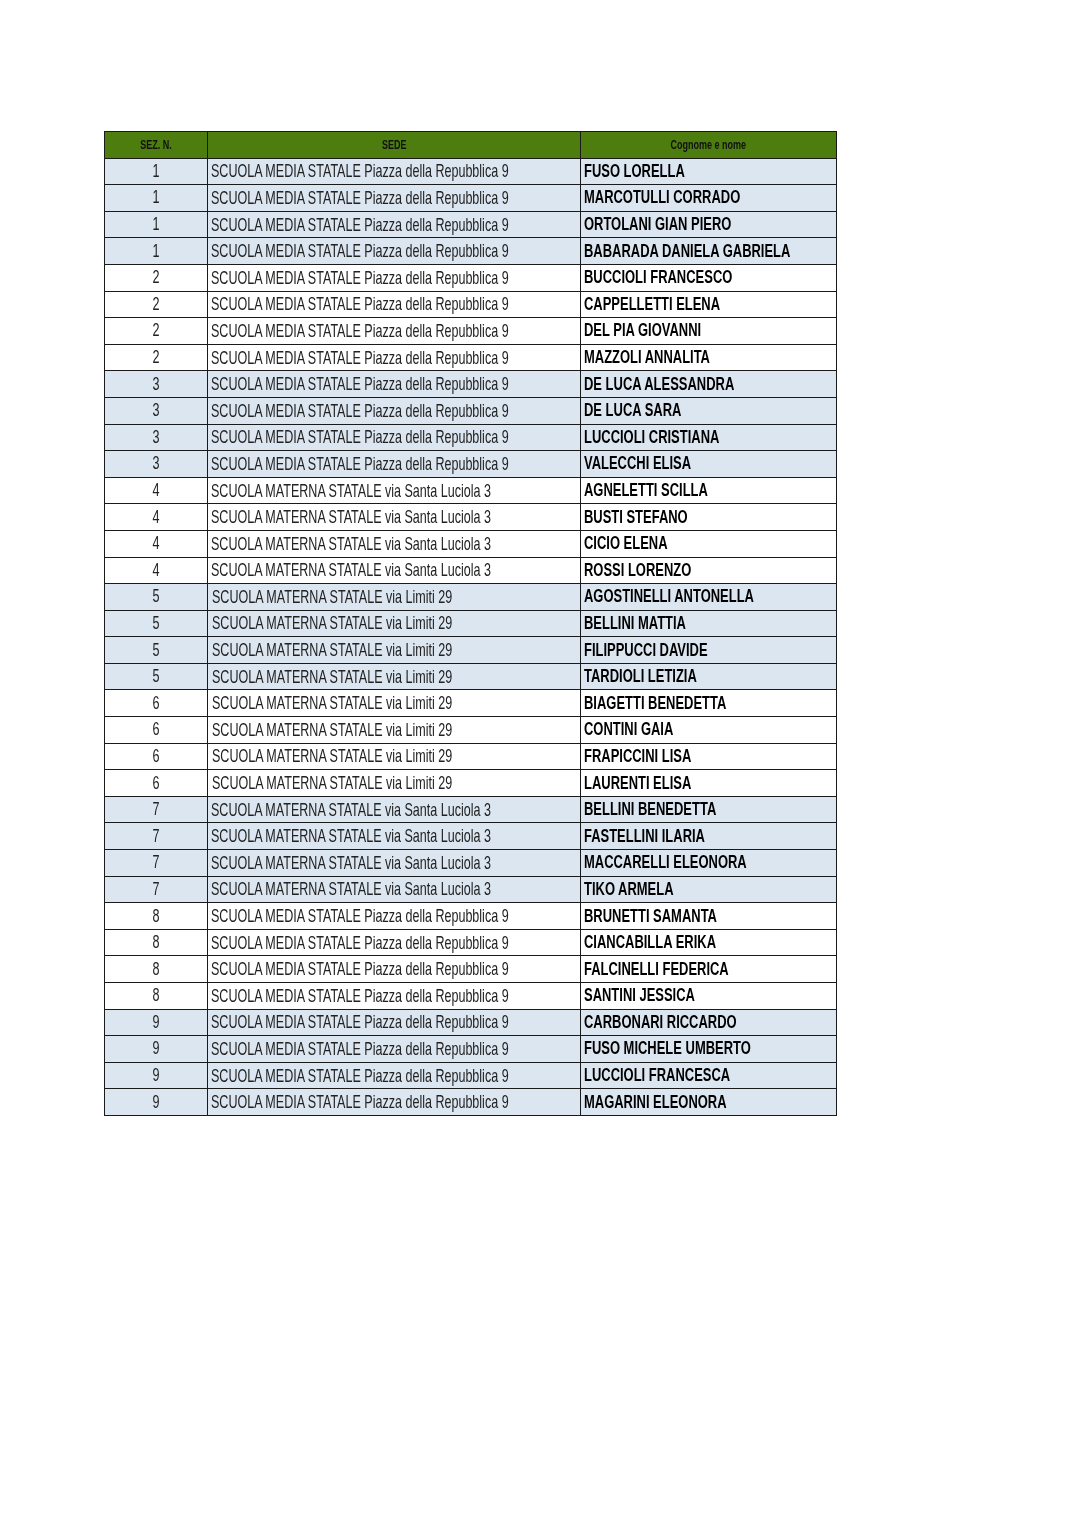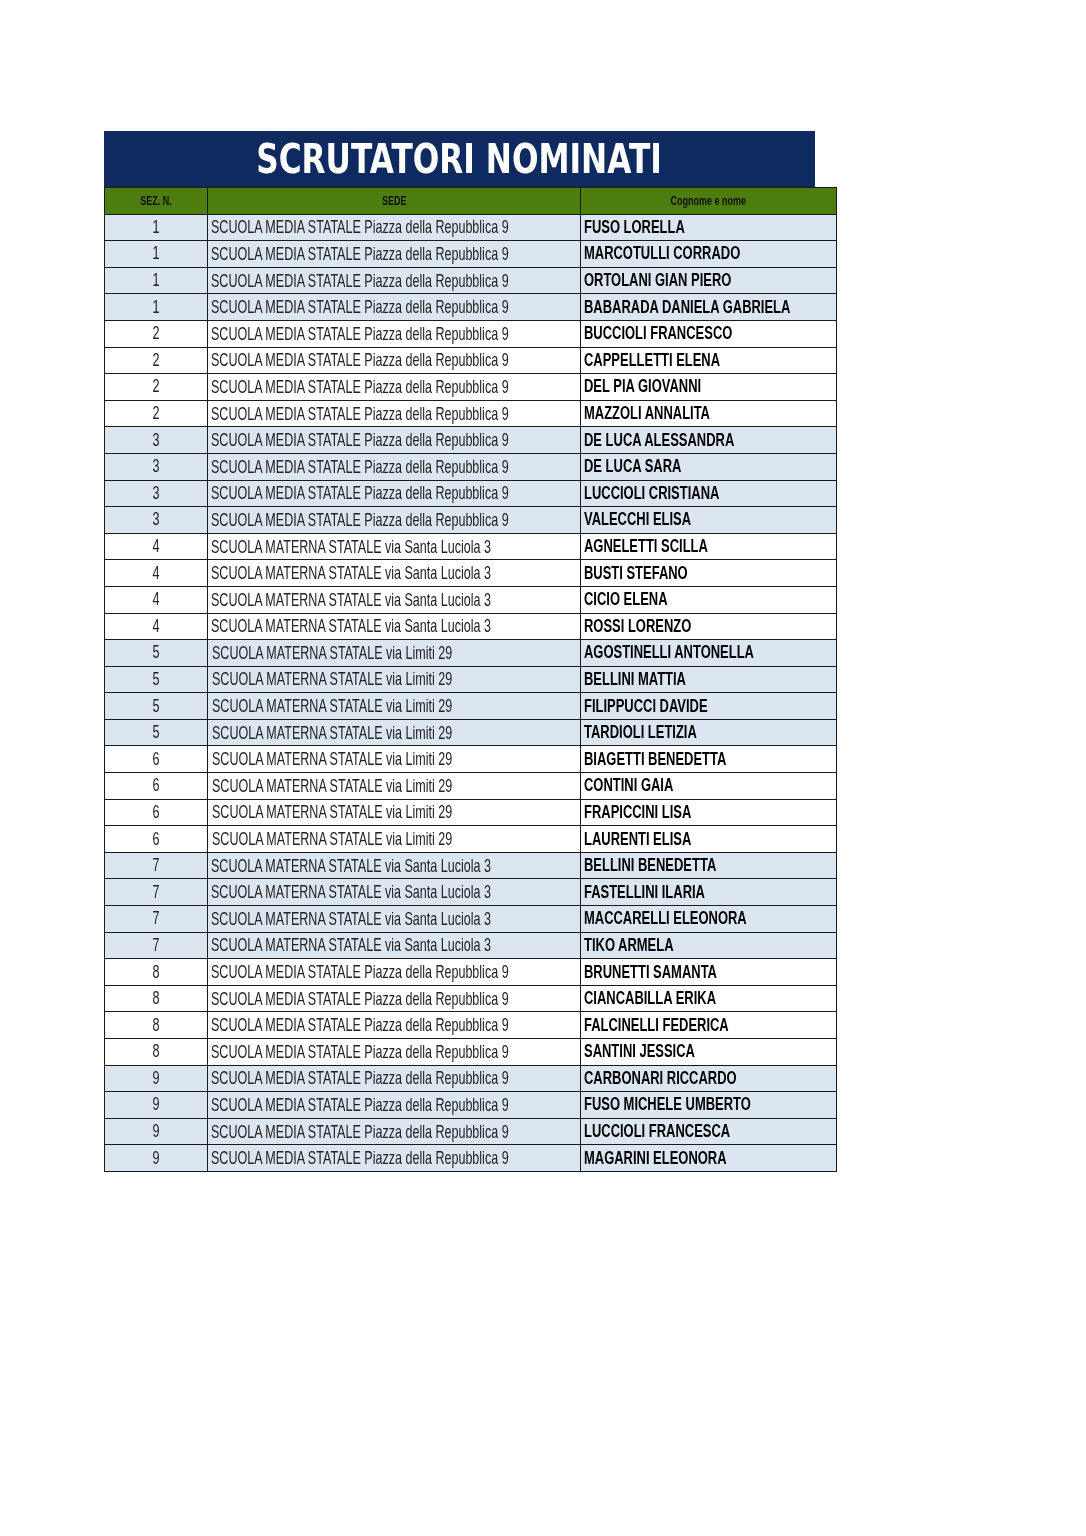--- a/index.html
+++ b/index.html
@@ -28,23 +28,20 @@
   td.c-name { font-size: 18px; font-weight: bold; color: #000; }
   td.c-name span { transform: scaleX(0.72); }
   th.c-sede, th.c-name { }
   tr.shaded td { background: #dce6f1; }
   tr.plain td { background: #ffffff; }
 </style>
 </head>
 <body>
 
 <div class="sheet">
-  <div class="title-bar">
-    <span>SCRUTATORI NOMINATI</span>
-  </div>
   <table>
     <thead>
       <tr>
         <th class="c-sez"><span class="cond">SEZ. N.</span></th>
         <th class="c-sede"><span class="cond">SEDE</span></th>
         <th class="c-name"><span class="cond">Cognome e nome</span></th>
       </tr>
     </thead>
     <tbody id="rows">
         <tr class="shaded">

